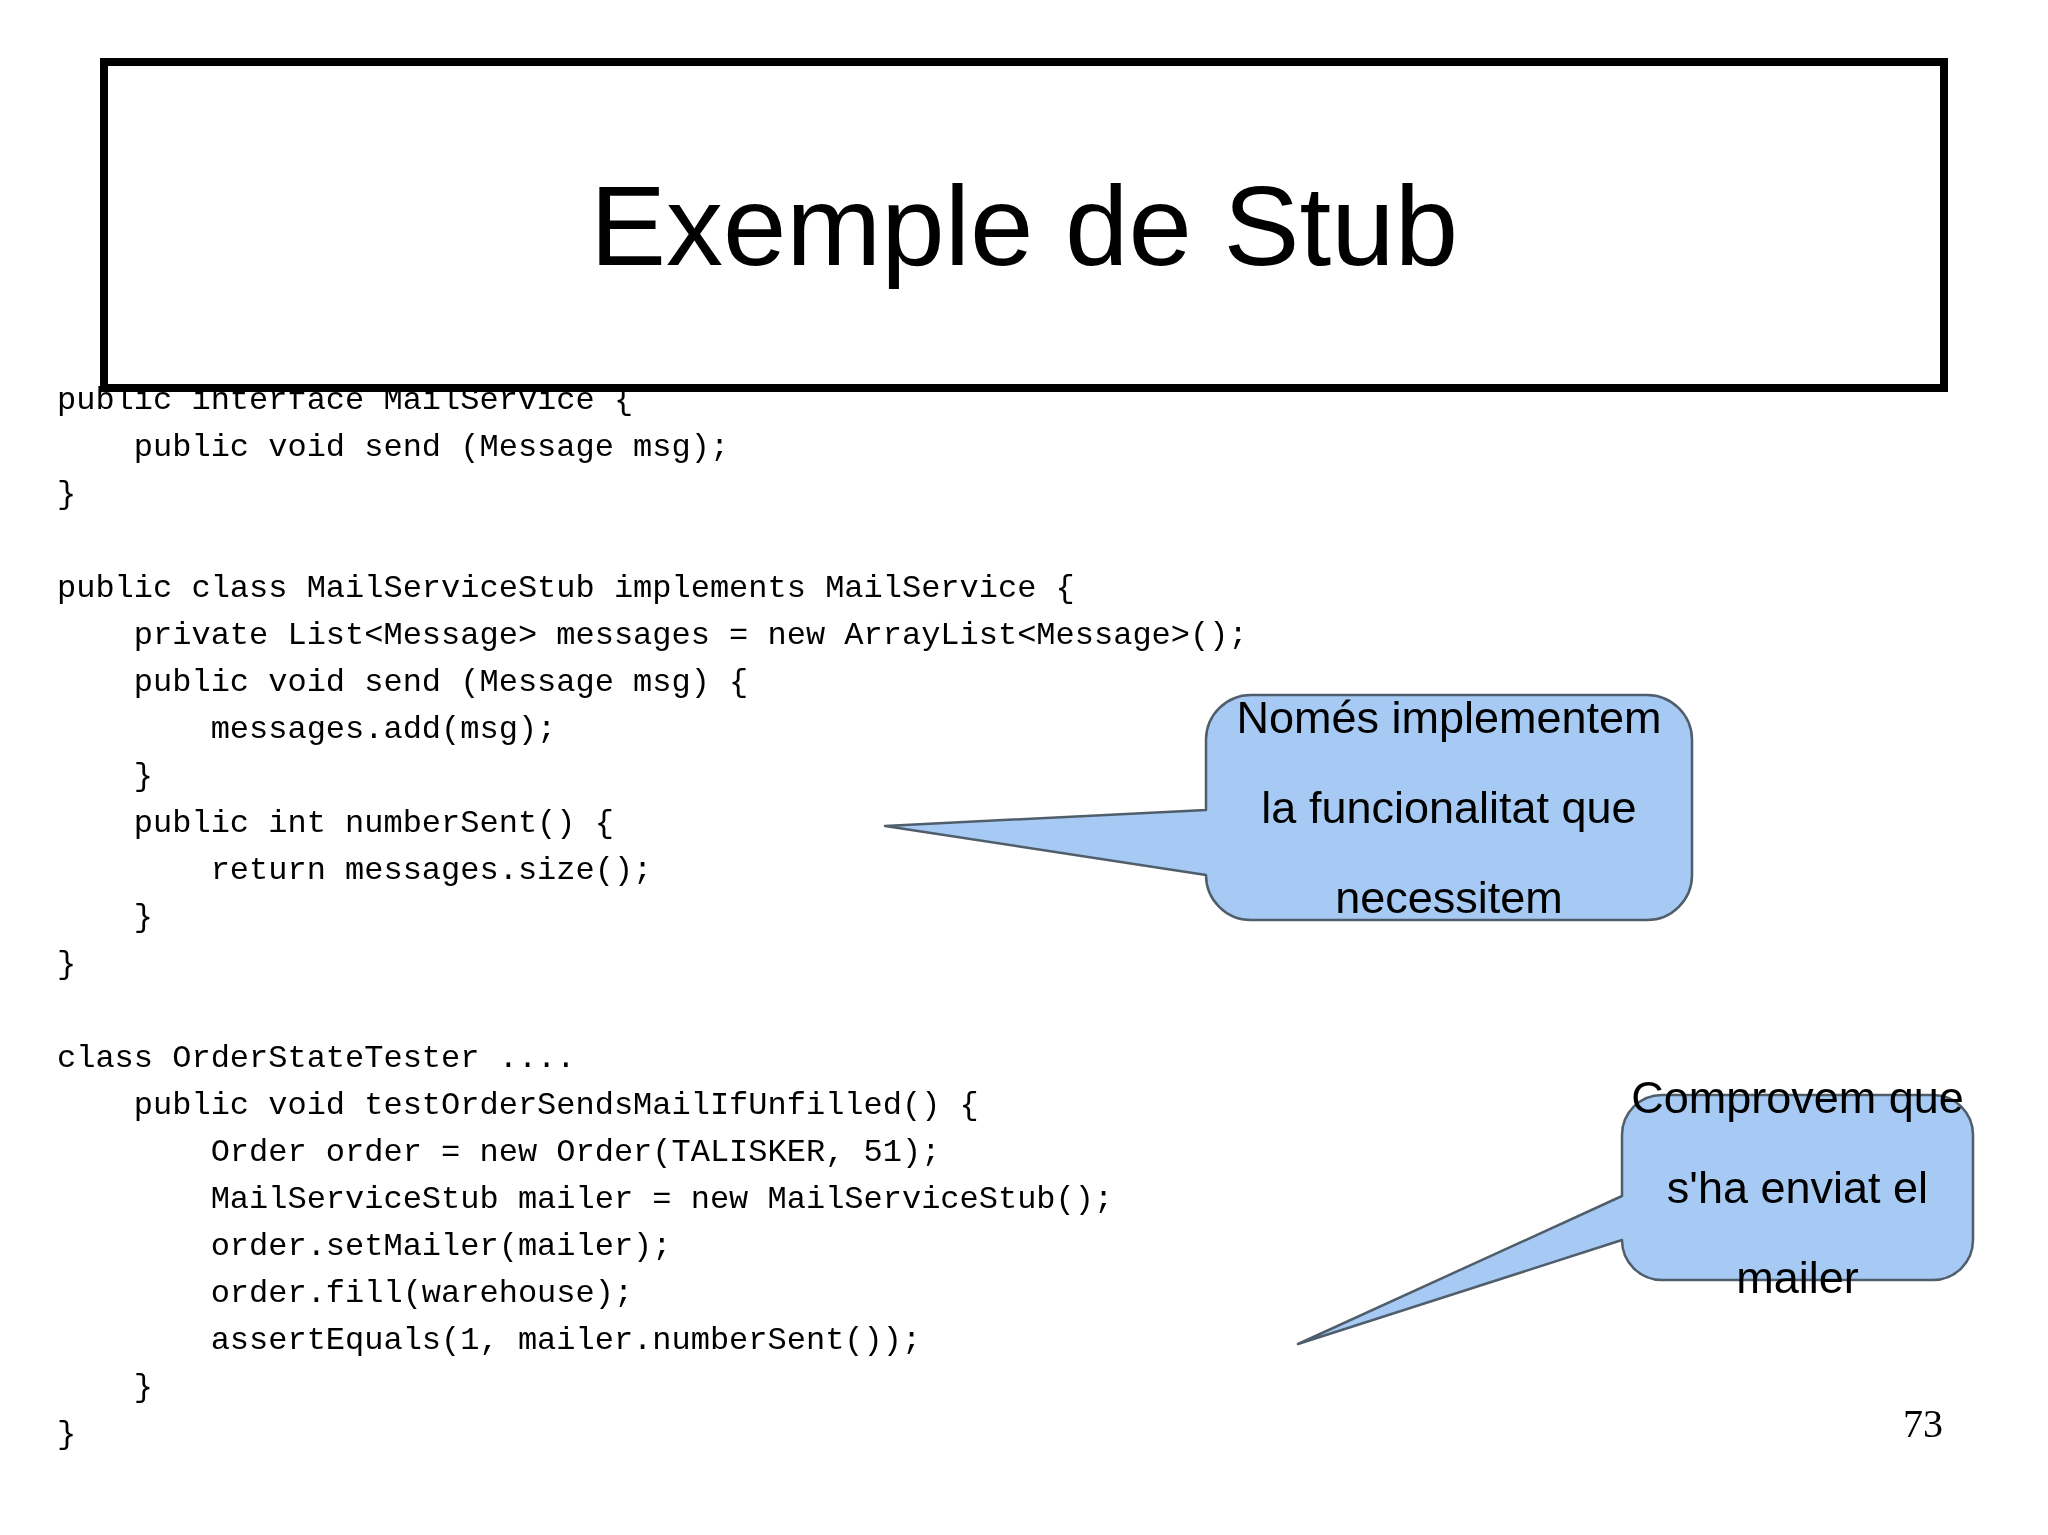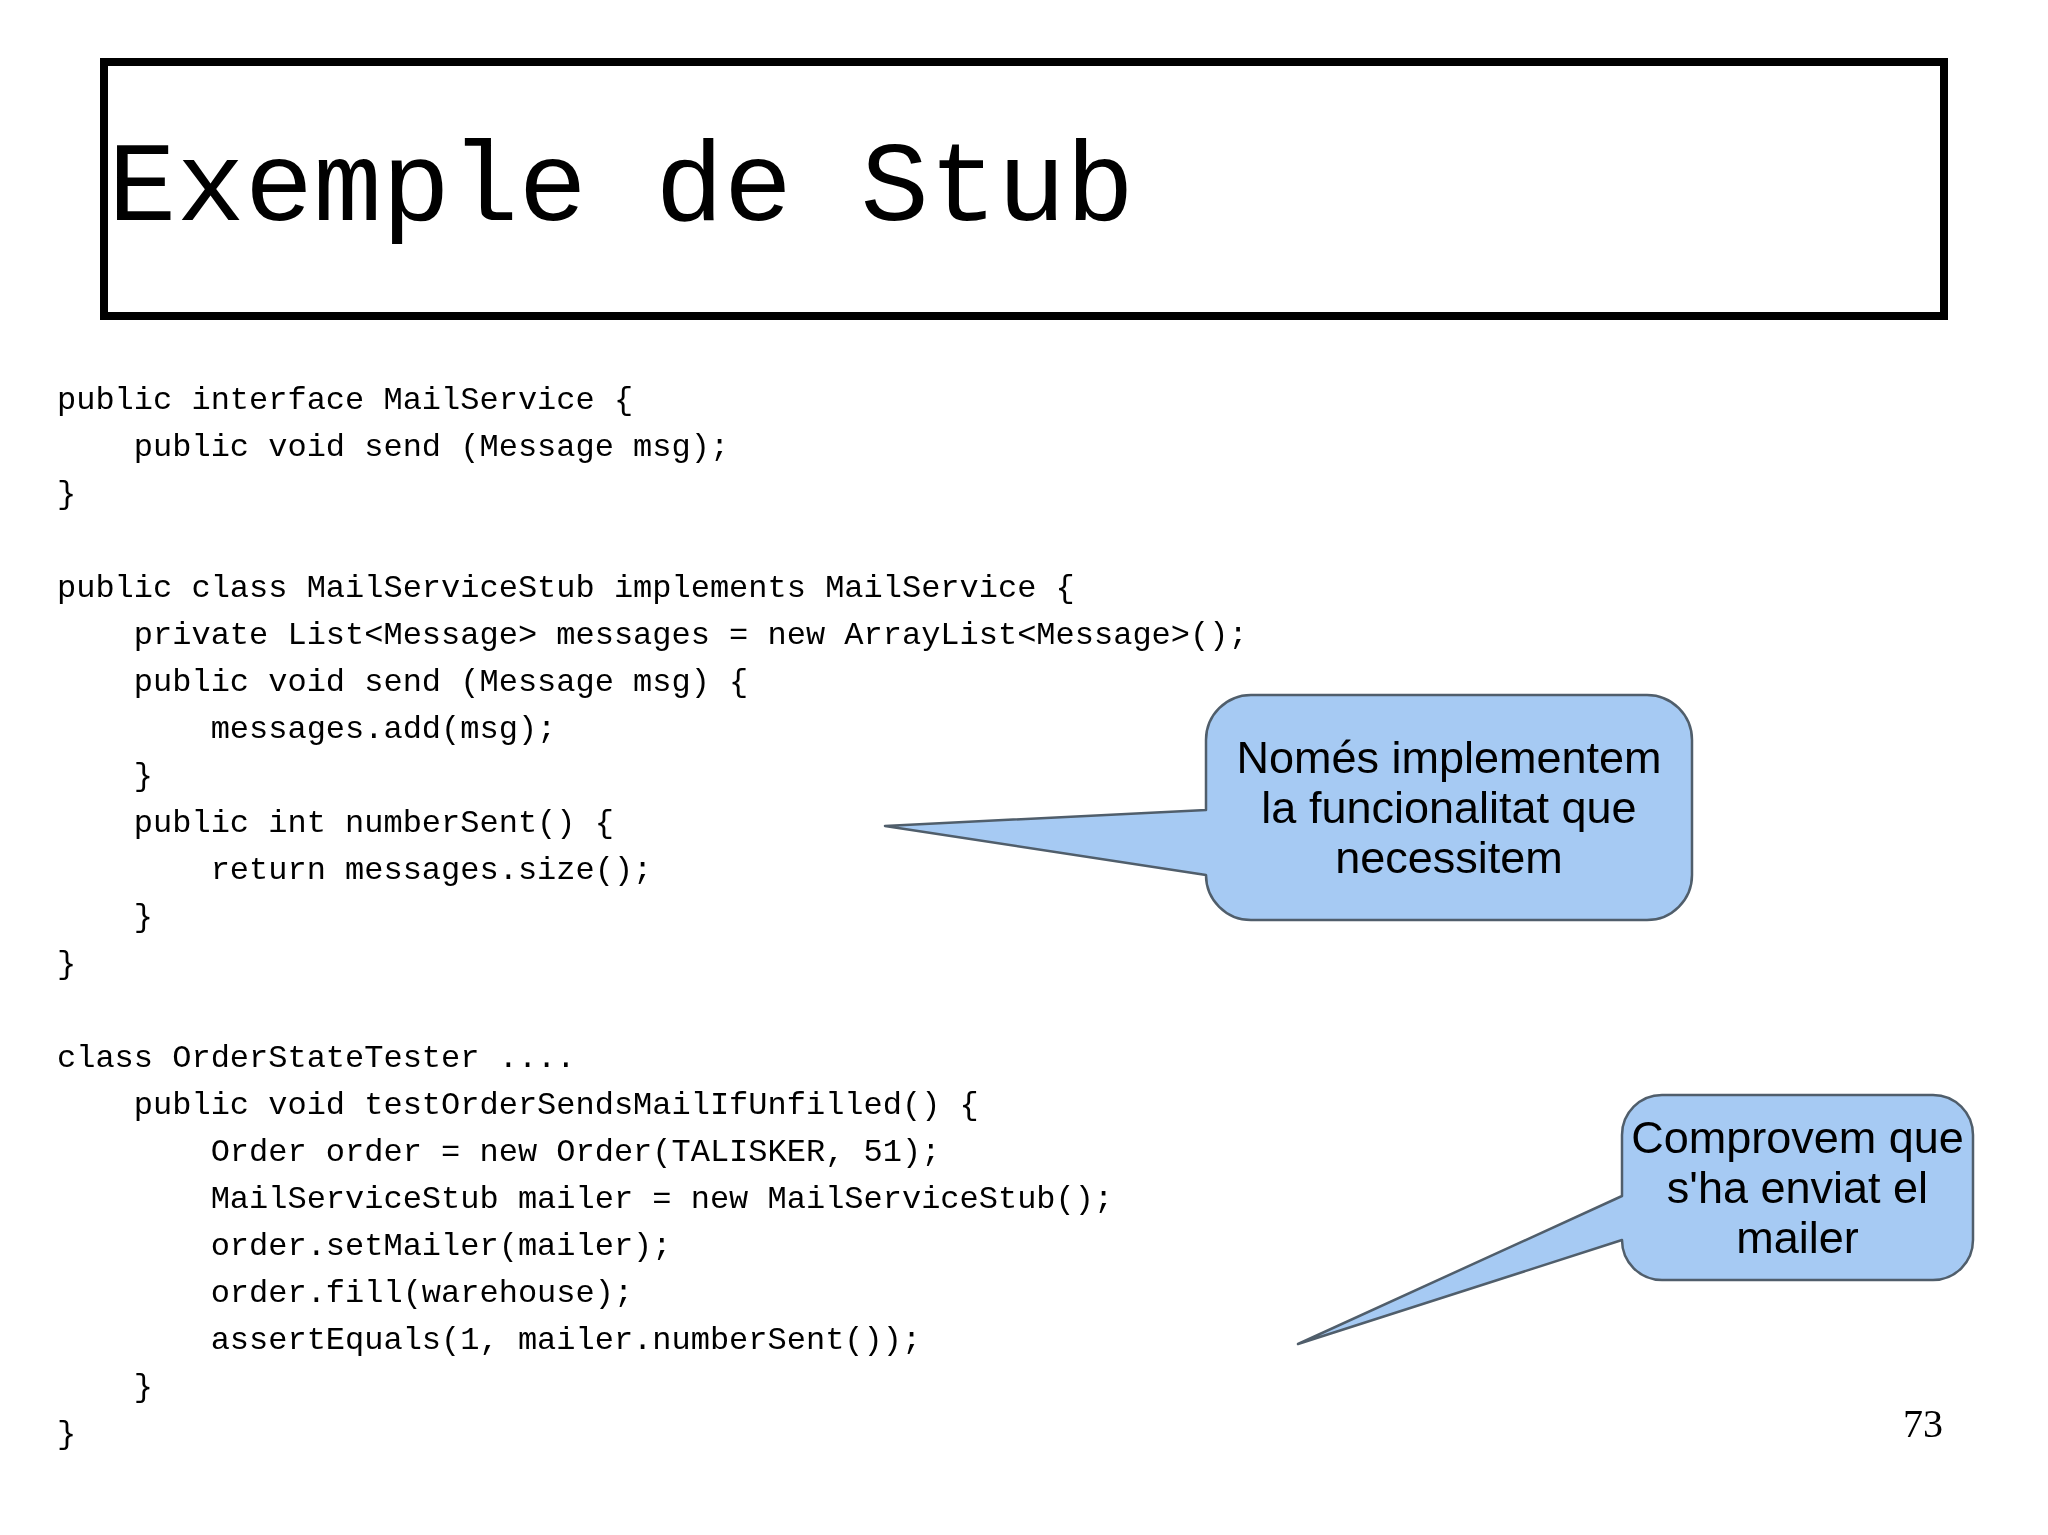--- a/index.html
+++ b/index.html
@@ -8,27 +8,26 @@
     position: relative;
     width: 2048px;
     height: 1535px;
     background: var(--background, #fff);
     overflow: hidden;
     font-family: "Liberation Sans", "DejaVu Sans", sans-serif;
   }
   .title-box {
     position: absolute;
     left: 100px; top: 58px;
-    width: 1848px; height: 262px;
+    width: 1848px; height: 334px;
     border: 8px solid var(--title-border, #000);
     box-sizing: border-box;
     display: flex;
     align-items: center;
-    justify-content: flex-start;
-    font-family: Liberation Mono, monospace;
+    justify-content: center;
   }
   .title {
     font-size: 114px;
     color: var(--text, #000);
     white-space: nowrap;
     letter-spacing: 0;
   }
   .code {
     position: absolute;
     left: 57px; top: 377px;
@@ -54,20 +53,21 @@
   .callout-text {
     position: absolute;
     display: flex;
     flex-direction: column;
     align-items: center;
     justify-content: center;
     text-align: center;
     font-size: 45px;
     line-height: 50px;
     color: var(--text, #000);
+    gap: 40px;
   }
   .callout-text.c1 { left: 1206px; top: 695px; width: 486px; height: 225px; }
   .callout-text.c2 { left: 1622px; top: 1095px; width: 351px; height: 185px; }
   .page-number {
     position: absolute;
     left: 1895px; top: 1400px;
     width: 48px;
     text-align: right;
     font-family: "Liberation Serif", "DejaVu Serif", serif;
     font-size: 40px;

